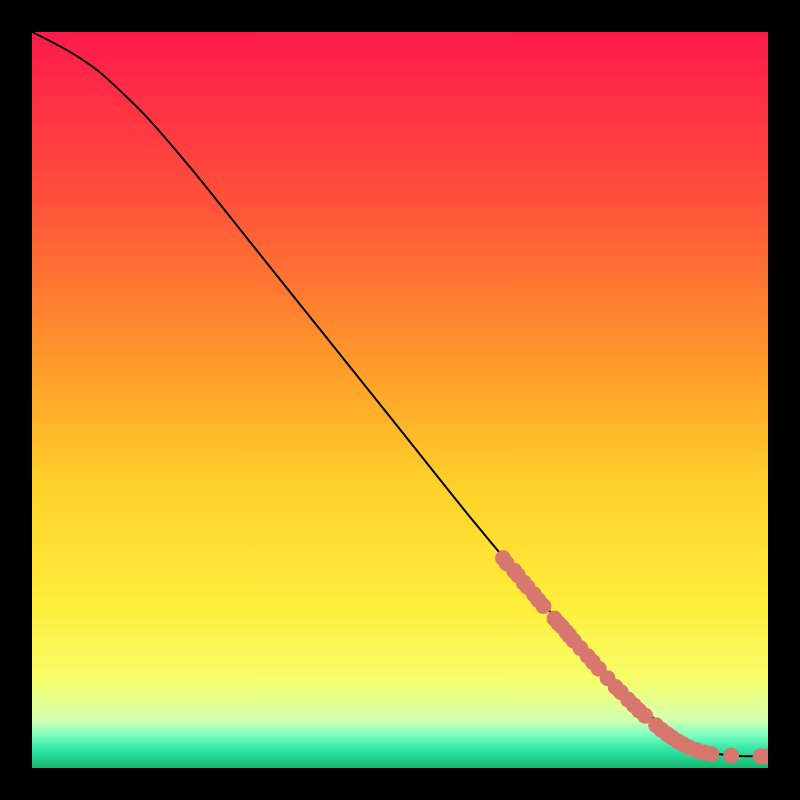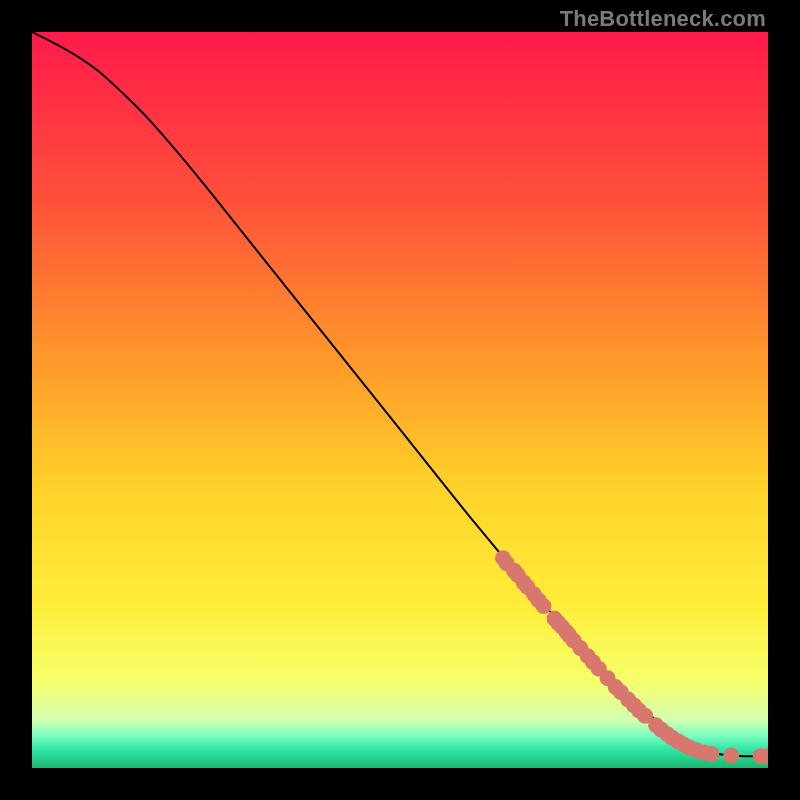--- a/index.html
+++ b/index.html
@@ -33,21 +33,20 @@
     font-weight: 600;
     color: #7a7a7a;
     letter-spacing: 0.2px;
     font-family: Arial, sans-serif;
   }
 </style>
 </head>
 <body>
 
 <div class="frame">
-  <div class="watermark">TheBottleneck.com</div>
 
   <div class="plot">
     <svg id="chart-svg" width="736" height="736" viewBox="0 0 736 736" preserveAspectRatio="none">
       <defs>
         <linearGradient id="bg-grad" x1="0" y1="0" x2="0" y2="1">
             <stop offset="0%" stop-color="#ff1a4b"></stop>
             <stop offset="22%" stop-color="#ff4e3a"></stop>
             <stop offset="45%" stop-color="#ff9a2a"></stop>
             <stop offset="62%" stop-color="#ffd22a"></stop>
             <stop offset="78%" stop-color="#ffee3a"></stop>

